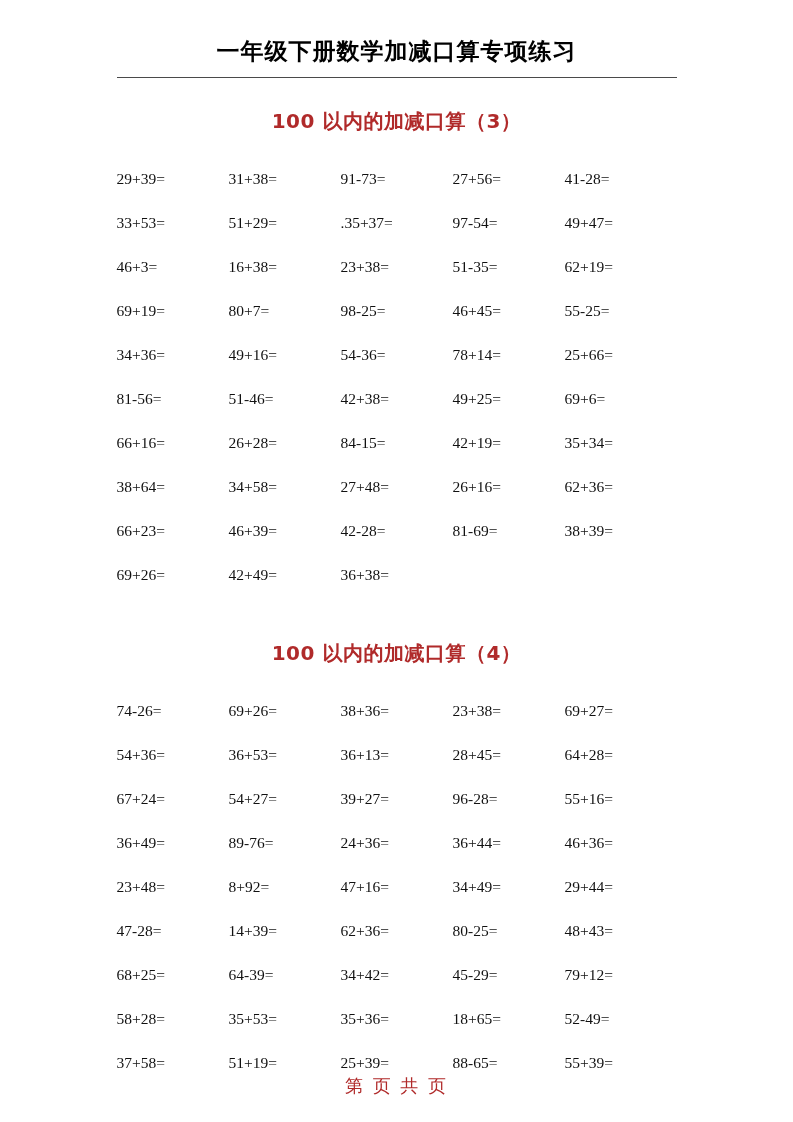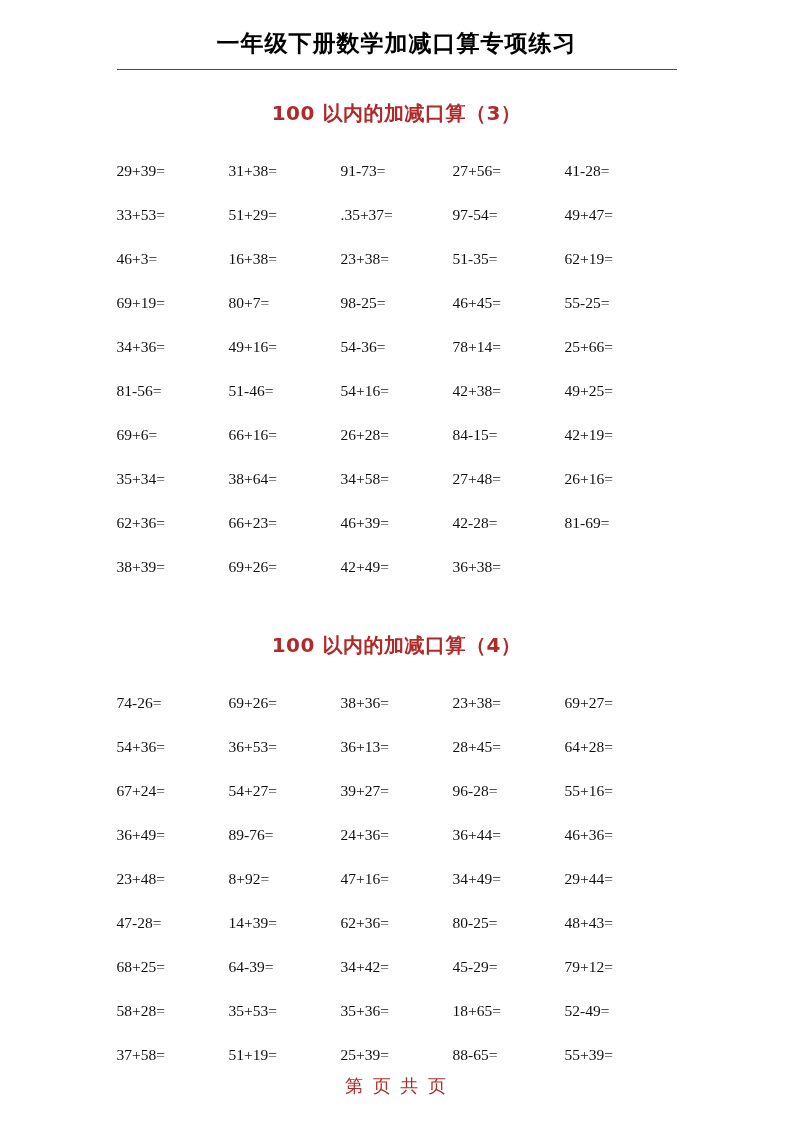--- a/index.html
+++ b/index.html
@@ -17,21 +17,21 @@
   }
   .page {
     width: 793px;
     height: 1122px;
     box-sizing: border-box;
     padding: 0;
     position: relative;
   }
   .title-wrap {
     margin: 0;
-    padding-top: 28px;
+    padding-top: 36px;
   }
   .doc-title {
     text-align: center;
     font-family: "DejaVu Sans", sans-serif;
     font-weight: bold;
     font-size: 23px;
     letter-spacing: 1px;
     color: #000;
     padding-bottom: 10px;
   }
@@ -120,21 +120,20 @@
       <div class="cell">55-25=</div>
 
       <div class="cell">34+36=</div>
       <div class="cell">49+16=</div>
       <div class="cell">54-36=</div>
       <div class="cell">78+14=</div>
       <div class="cell">25+66=</div>
 
       <div class="cell">81-56=</div>
       <div class="cell">51-46=</div>
-      <div class="cell">54+16=</div>
       <div class="cell">42+38=</div>
       <div class="cell">49+25=</div>
 
       <div class="cell">69+6=</div>
       <div class="cell">66+16=</div>
       <div class="cell">26+28=</div>
       <div class="cell">84-15=</div>
       <div class="cell">42+19=</div>
 
       <div class="cell">35+34=</div>

